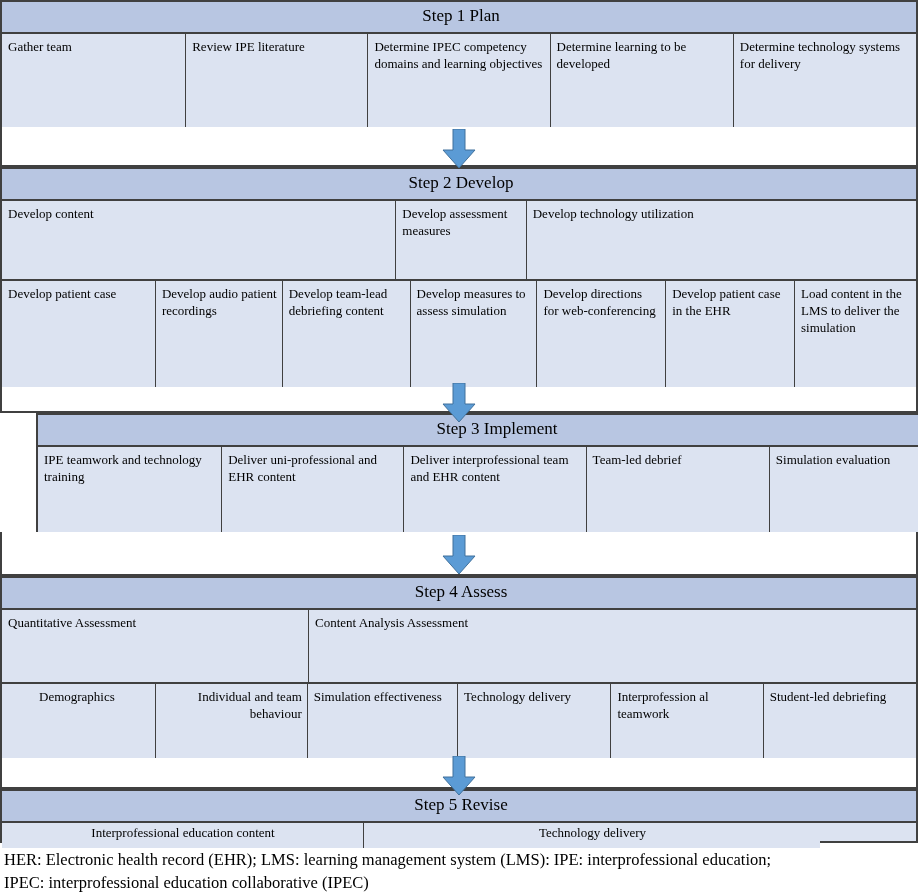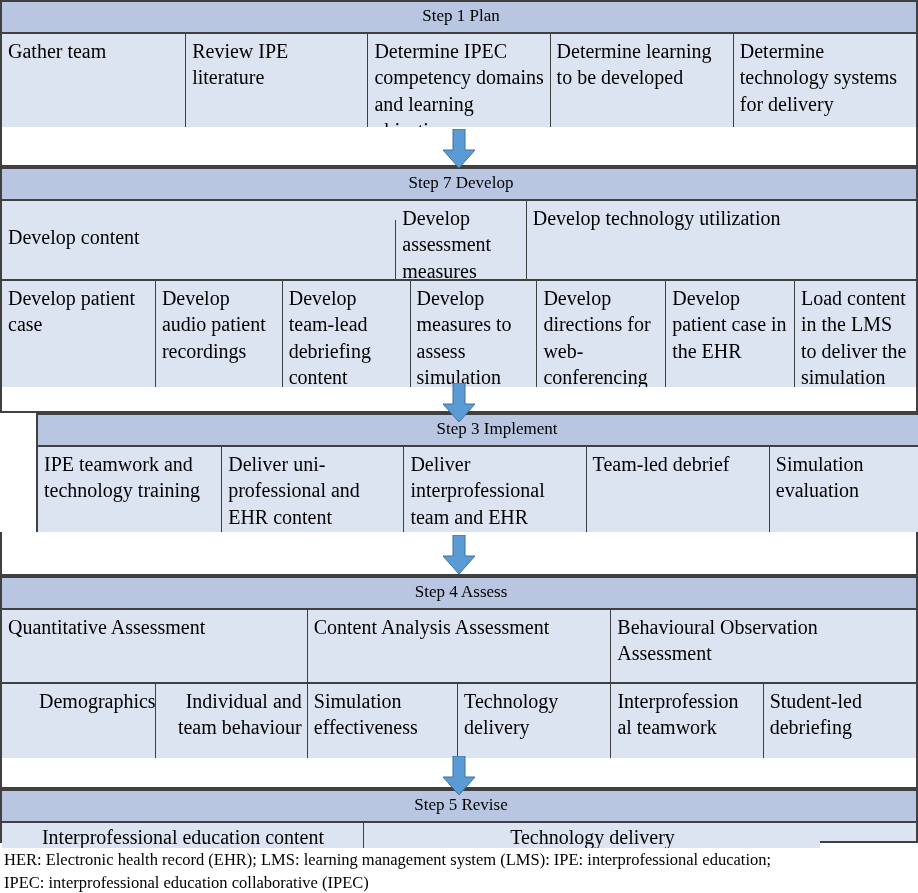--- a/index.html
+++ b/index.html
@@ -42,21 +42,21 @@
     display: flex;
     width: 100%;
     box-sizing: border-box;
   }
   .row + .row {
     border-top: 2px solid #404040;
   }
   .cell {
     box-sizing: border-box;
     background: #dce3f1;
-    font-size: 20px;
+    font-size: 13px;
     line-height: 1.32;
     padding: 4px 5px 4px 6px;
     border-right: 1.5px solid #404040;
     overflow: hidden;
   }
   .cell:last-child {
     border-right: none;
   }
   .cell.center {
     text-align: center;
@@ -106,23 +106,23 @@
     </div>
   </div>
 
   <div class="gap" style="height:40px;">
     <svg class="arrow" viewBox="0 0 34 40" style="top:2px;">
       <polygon points="11,0 23,0 23,21 33,21 17,39 1,21 11,21" fill="#5b9bd5" stroke="#41719c" stroke-width="1"></polygon>
     </svg>
   </div>
 
   <div class="step-block" style="height:220px;">
-    <div class="step-header">Step 7 Develop</div>
+    <div class="step-header">Step 2 Develop</div>
     <div class="row" style="height:78px;">
-      <div class="cell" style="width:396px;margin-top:19px;">Develop content</div>
+      <div class="cell" style="width:396px;">Develop content</div>
       <div class="cell" style="width:131px;">Develop assessment measures</div>
       <div class="cell" style="width:391px;">Develop technology utilization</div>
     </div>
     <div class="row" style="height:113px;">
       <div class="cell" style="width:159px;">Develop patient case</div>
       <div class="cell" style="width:131px;">Develop audio patient recordings</div>
       <div class="cell" style="width:132px;">Develop team-lead debriefing content</div>
       <div class="cell" style="width:131px;">Develop measures to assess simulation</div>
       <div class="cell" style="width:133px;">Develop directions for web-conferencing</div>
       <div class="cell" style="width:133px;">Develop patient case in the EHR</div>
@@ -151,21 +151,20 @@
     <svg class="arrow" viewBox="0 0 34 40" style="top:3px;">
       <polygon points="11,0 23,0 23,21 33,21 17,39 1,21 11,21" fill="#5b9bd5" stroke="#41719c" stroke-width="1"></polygon>
     </svg>
   </div>
 
   <div class="step-block" style="height:182px;">
     <div class="step-header">Step 4 Assess</div>
     <div class="row" style="height:72px;">
       <div class="cell" style="width:307px;">Quantitative Assessment</div>
       <div class="cell" style="width:305px;">Content Analysis Assessment</div>
-      <div class="cell" style="width:306px;">Behavioural Observation Assessment</div>
     </div>
     <div class="row" style="height:79px;">
       <div class="cell" style="width:155px;padding-left:37px;">Demographics</div>
       <div class="cell" style="width:152px;text-align:right;">Individual and team behaviour</div>
       <div class="cell" style="width:151px;">Simulation effectiveness</div>
       <div class="cell" style="width:154px;">Technology delivery</div>
       <div class="cell" style="width:153px;">Interprofession al teamwork</div>
       <div class="cell" style="width:153px;">Student-led debriefing</div>
     </div>
   </div>

